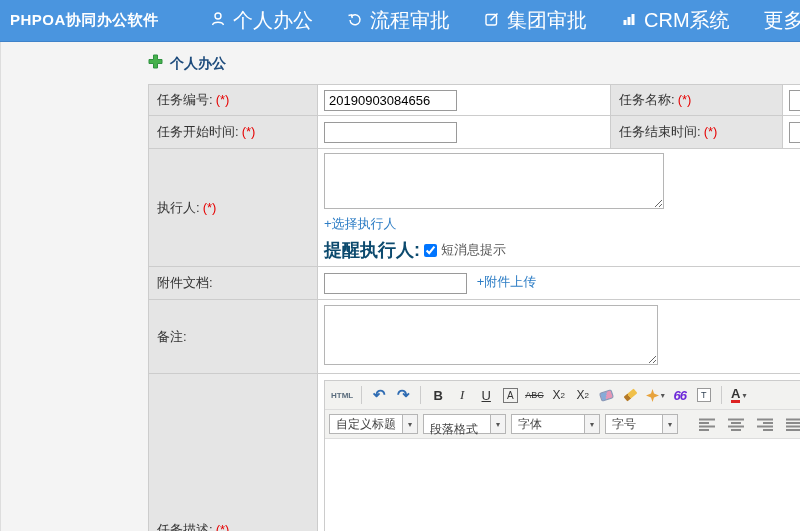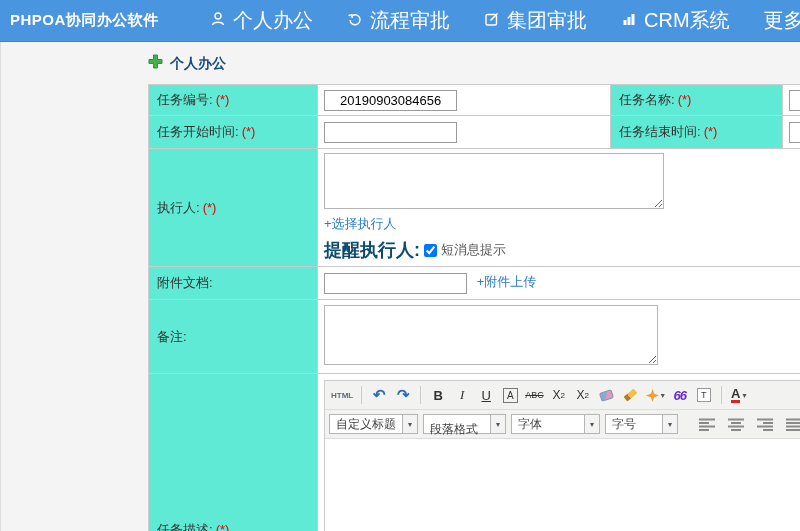--- a/index.html
+++ b/index.html
@@ -27,24 +27,24 @@
 
   .main { flex:1; padding:12px 0 0 147px; position:relative; background:#f4f4f4; }
 
   
   .page-title-row { display:flex; align-items:center; gap:7px; margin-bottom:11px; }
   .page-title { font-size:14px; font-weight:bold; color:#1d4b7c; }
 
   
   table.form { border-collapse:collapse; background:#fff; table-layout:fixed; width:924px; }
   table.form td { border:1px solid #ccc; font-size:13px; color:#333; vertical-align:middle; }
-  td.lbl { background:#5eead4; padding-left:8px; }
+  td.lbl { background:#e5e5e5; padding-left:8px; }
   td.val { background:#fff; padding:4px 6px; }
   .req { color:#e60000; margin-left:3px; }
-  input.txt { border:1px solid #9a9a9a; height:21px; font-size:13px; padding:1px 15px;
+  input.txt { border:1px solid #9a9a9a; height:21px; font-size:13px; padding:1px 4px;
               font-family:"Liberation Sans",sans-serif; }
   textarea.ta { border:1px solid #b5b5b5; font-size:13px; font-family:"Liberation Sans",sans-serif;
                 resize:both; background:#fff; }
   a.lnk { color:#2d7dc5; text-decoration:none; font-size:13px; cursor:pointer; }
   .remind-row { margin-top:5px; display:flex; align-items:center; gap:4px; }
   .remind-row b { font-size:18px; color:#0c4a6e; }
   .remind-row label { font-size:13px; color:#555; }
 
   
   .editor { width:700px; border:1px solid #ccc; background:#fff; margin:2px 0; }

